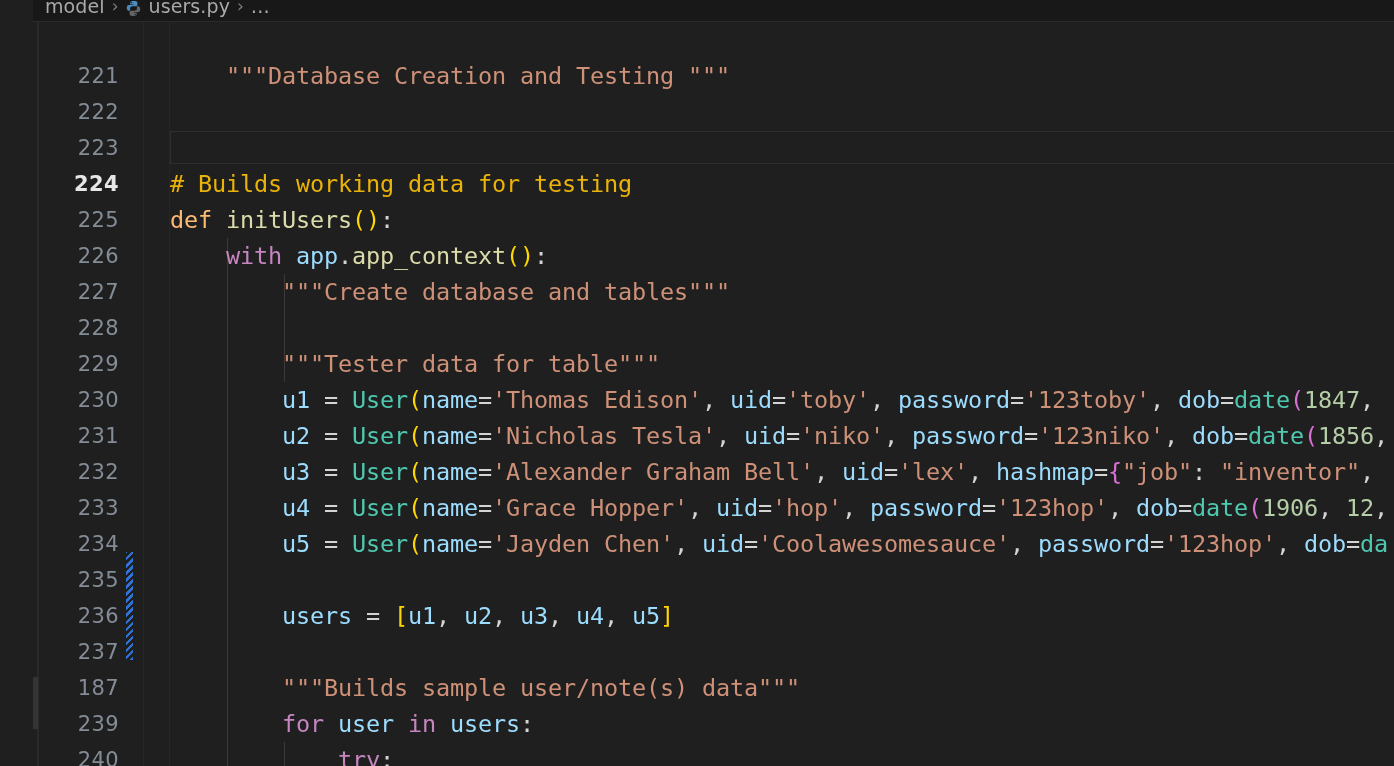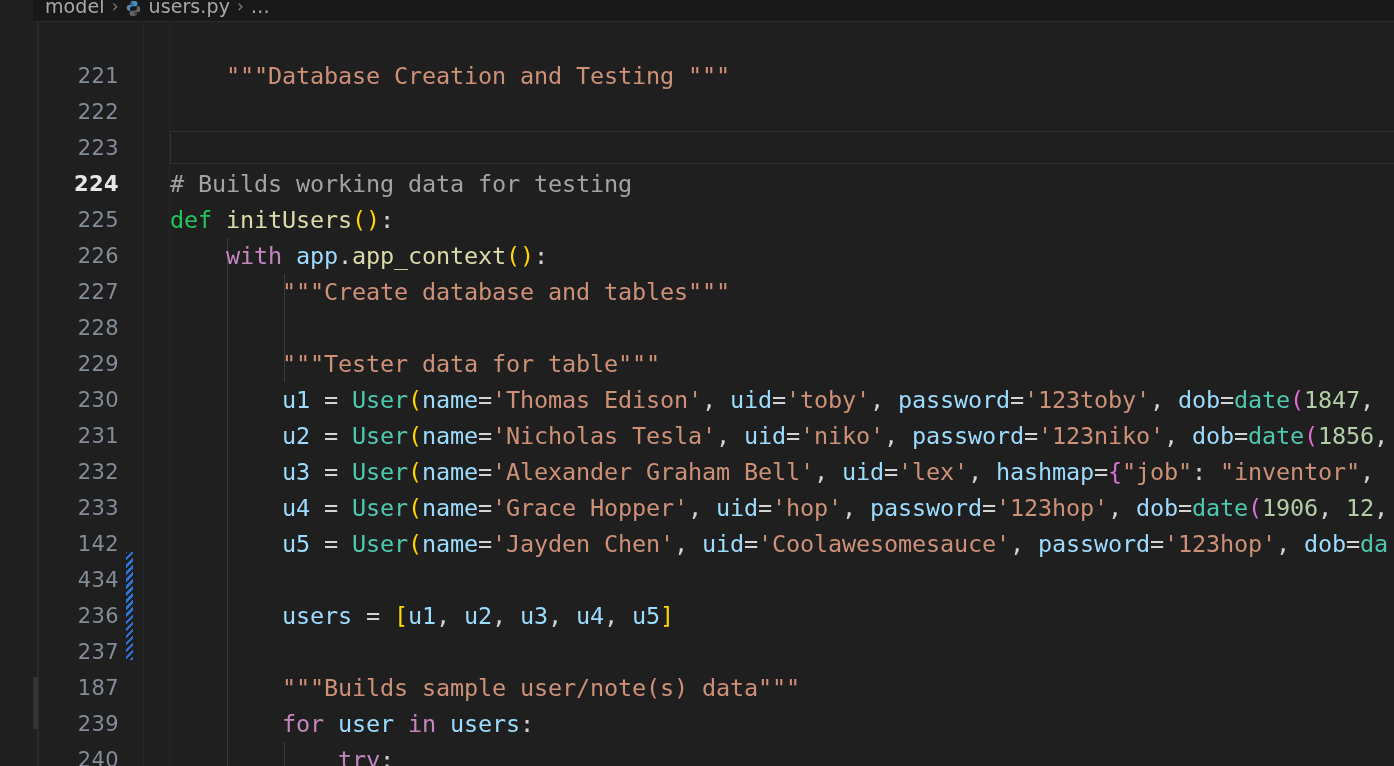--- a/index.html
+++ b/index.html
@@ -175,24 +175,24 @@
     position: absolute;
     top: 0;
     width: 1px;
     height: 744px;
     background: #262626;
     z-index: 1;
   }
 
   
   .t-plain   { color: #d4d4d4; }
-  .t-comment { color: #a3a3a3; }
+  .t-comment { color: #eab308; }
   .t-string  { color: #ce9178; }
   .t-kw      { color: #c586c0; }  
-  .t-kw2     { color: #22c55e; }  
+  .t-kw2     { color: #fdba74; }  
   .t-fn      { color: #dcdcaa; }  
   .t-cls     { color: #4ec9b0; }  
   .t-var     { color: #9cdcfe; }  
   .t-num     { color: #b5cea8; }
   .t-b1      { color: #ffd700; }  
   .t-b2      { color: #da70d6; }
 </style>
 </head>
 <body>
 
@@ -290,27 +290,27 @@
         <span class="code"><span class="t-plain">        </span><span class="t-var">u2</span><span class="t-plain"> = </span><span class="t-cls">User</span><span class="t-b1">(</span><span class="t-var">name</span><span class="t-plain">=</span><span class="t-string">'Nicholas Tesla'</span><span class="t-plain">, </span><span class="t-var">uid</span><span class="t-plain">=</span><span class="t-string">'niko'</span><span class="t-plain">, </span><span class="t-var">password</span><span class="t-plain">=</span><span class="t-string">'123niko'</span><span class="t-plain">, </span><span class="t-var">dob</span><span class="t-plain">=</span><span class="t-cls">date</span><span class="t-b2">(</span><span class="t-num">1856</span><span class="t-plain">,</span></span>
       </div>
 
       <div class="line">
         <span class="ln">233</span>
         <span class="guide" style="left:194px;"></span>
         <span class="code"><span class="t-plain">        </span><span class="t-var">u3</span><span class="t-plain"> = </span><span class="t-cls">User</span><span class="t-b1">(</span><span class="t-var">name</span><span class="t-plain">=</span><span class="t-string">'Alexander Graham Bell'</span><span class="t-plain">, </span><span class="t-var">uid</span><span class="t-plain">=</span><span class="t-string">'lex'</span><span class="t-plain">, </span><span class="t-var">hashmap</span><span class="t-plain">=</span><span class="t-b2">{</span><span class="t-string">"job"</span><span class="t-plain">: </span><span class="t-string">"inventor"</span><span class="t-plain">,</span></span>
       </div>
 
       <div class="line">
-        <span class="ln">142</span>
+        <span class="ln">234</span>
         <span class="guide" style="left:194px;"></span>
         <span class="code"><span class="t-plain">        </span><span class="t-var">u4</span><span class="t-plain"> = </span><span class="t-cls">User</span><span class="t-b1">(</span><span class="t-var">name</span><span class="t-plain">=</span><span class="t-string">'Grace Hopper'</span><span class="t-plain">, </span><span class="t-var">uid</span><span class="t-plain">=</span><span class="t-string">'hop'</span><span class="t-plain">, </span><span class="t-var">password</span><span class="t-plain">=</span><span class="t-string">'123hop'</span><span class="t-plain">, </span><span class="t-var">dob</span><span class="t-plain">=</span><span class="t-cls">date</span><span class="t-b2">(</span><span class="t-num">1906</span><span class="t-plain">, </span><span class="t-num">12</span><span class="t-plain">,</span></span>
       </div>
 
       <div class="line">
-        <span class="ln">434</span>
+        <span class="ln">235</span>
         <span class="guide" style="left:194px;"></span>
         <span class="code"><span class="t-plain">        </span><span class="t-var">u5</span><span class="t-plain"> = </span><span class="t-cls">User</span><span class="t-b1">(</span><span class="t-var">name</span><span class="t-plain">=</span><span class="t-string">'Jayden Chen'</span><span class="t-plain">, </span><span class="t-var">uid</span><span class="t-plain">=</span><span class="t-string">'Coolawesomesauce'</span><span class="t-plain">, </span><span class="t-var">password</span><span class="t-plain">=</span><span class="t-string">'123hop'</span><span class="t-plain">, </span><span class="t-var">dob</span><span class="t-plain">=</span><span class="t-cls">da</span></span>
       </div>
 
       <div class="line">
         <span class="ln">236</span>
         <span class="guide" style="left:194px;"></span>
       </div>
 
       <div class="line">

